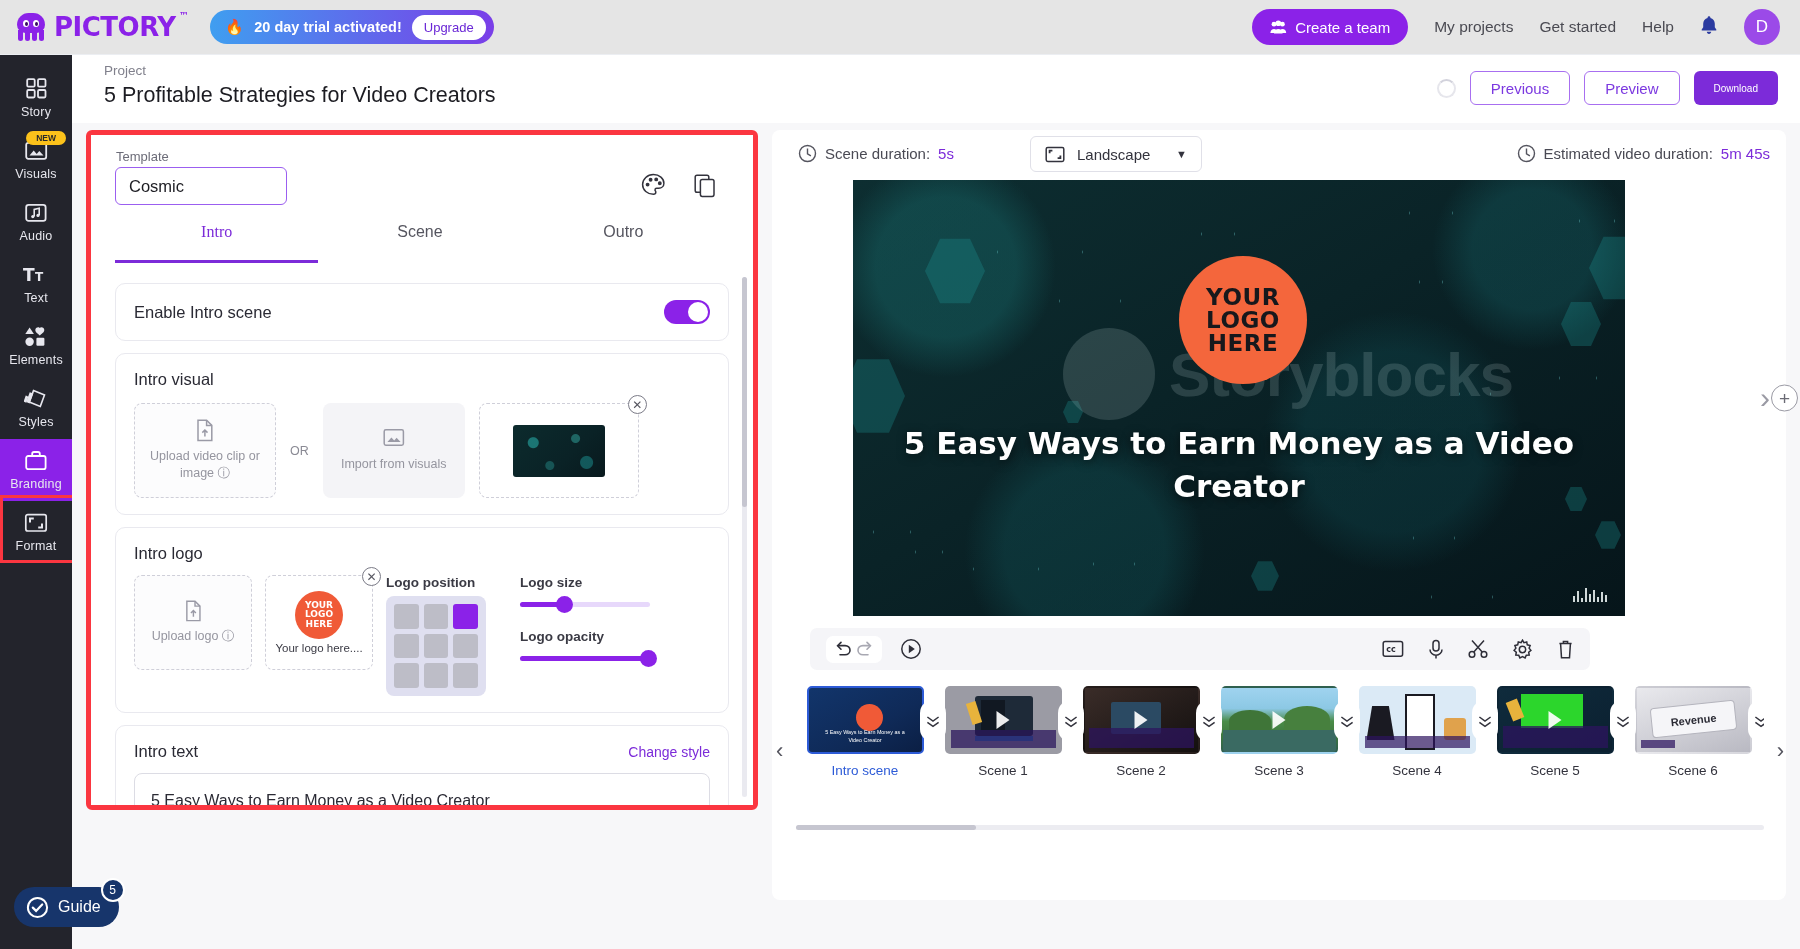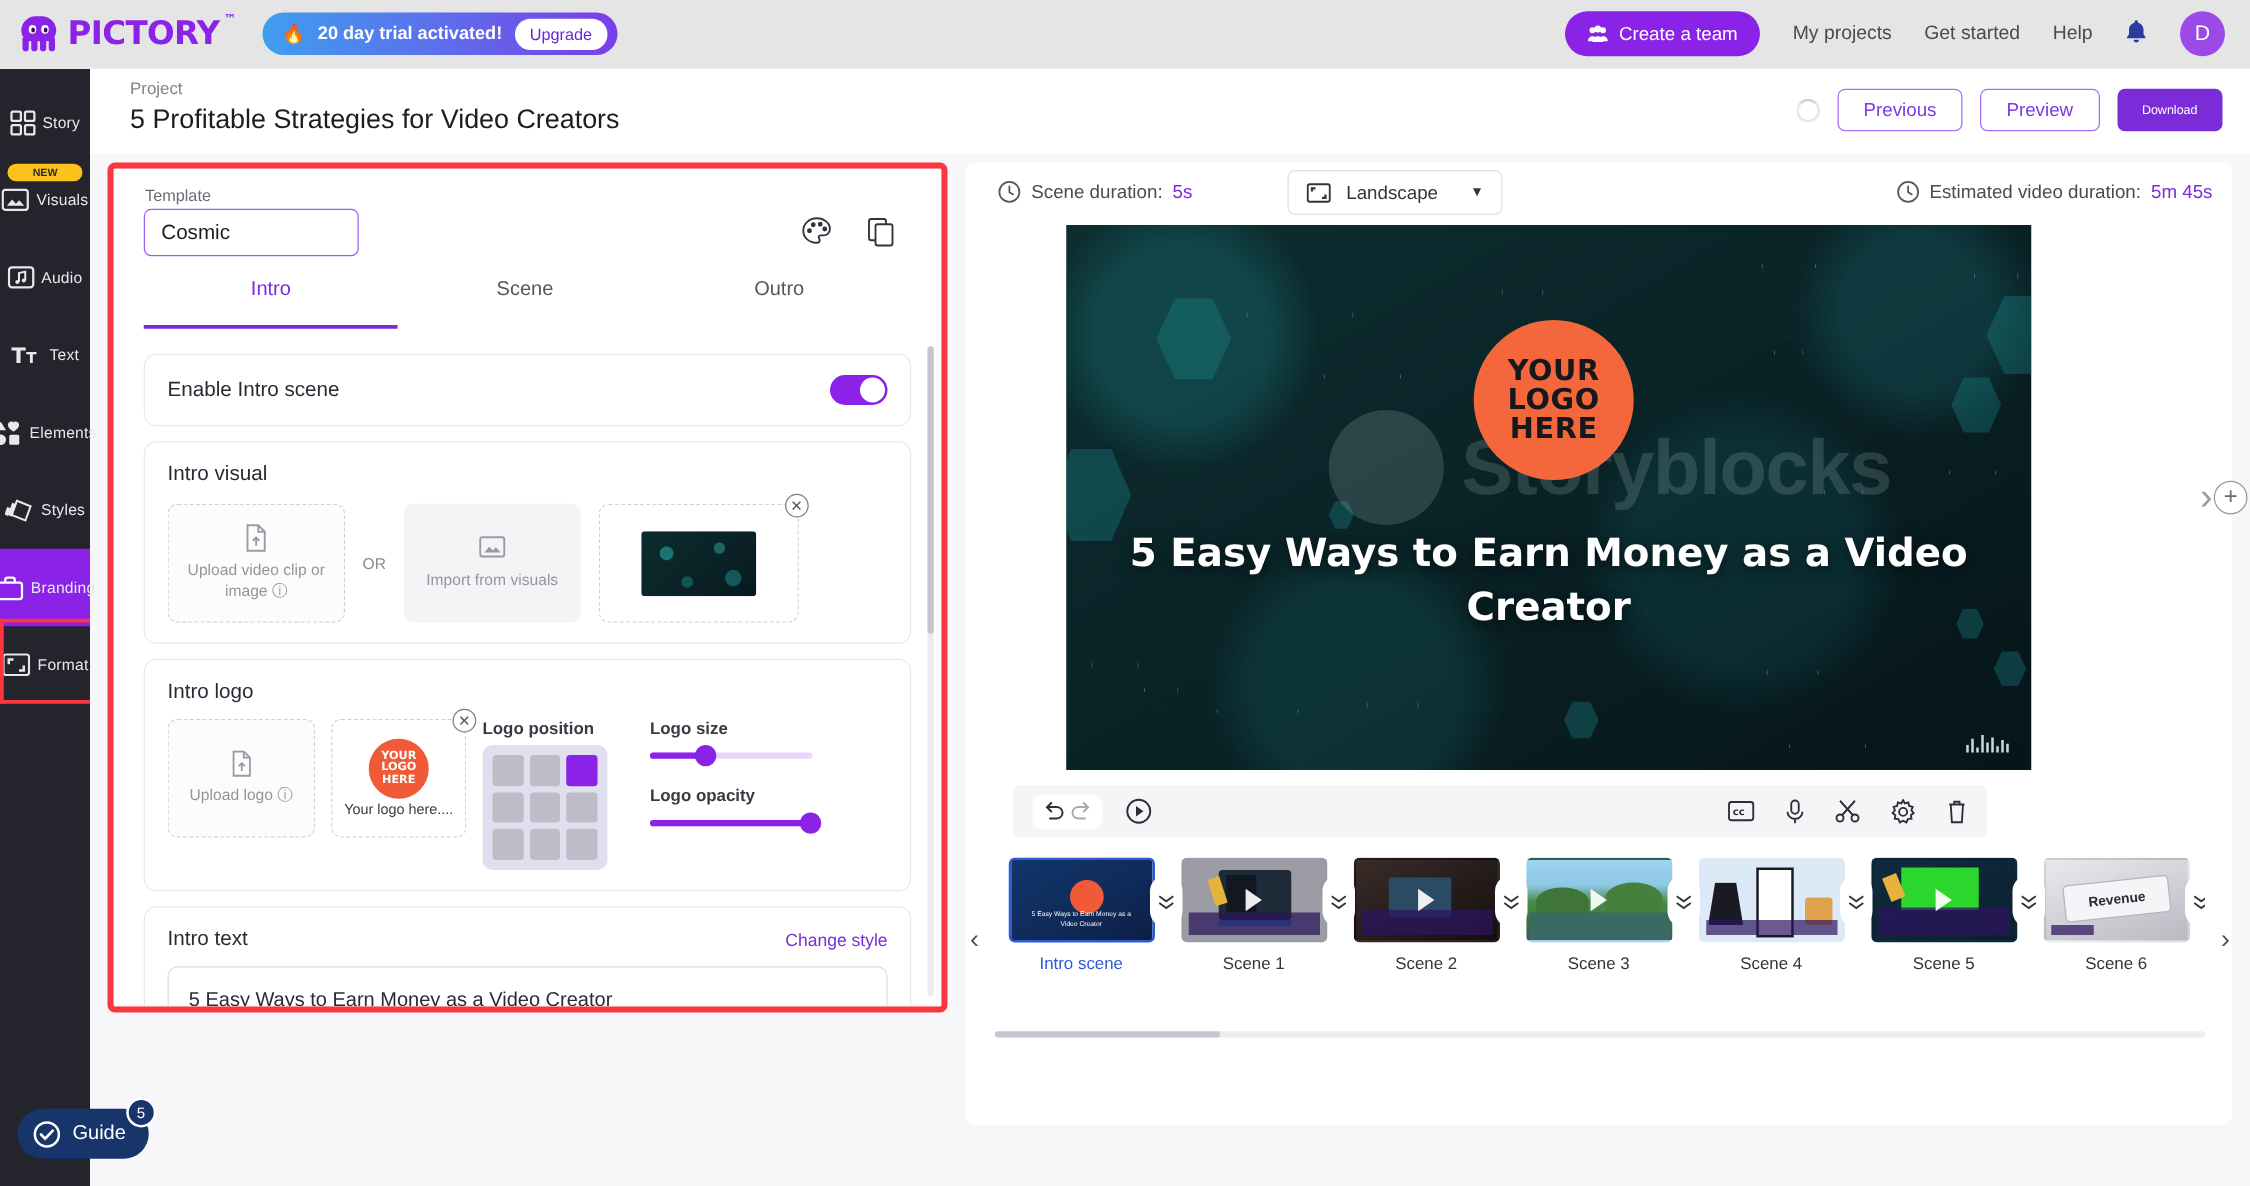--- a/index.html
+++ b/index.html
@@ -65,30 +65,30 @@
     font-size:17px; cursor:pointer;
   }
 
   
   .rail {
     position:absolute; top:55px; left:0; width:72px; height:894px;
     background:#23242c; display:flex; flex-direction:column;
     align-items:center; padding-top:12px; z-index:30;
   }
   .rail-item {
-    width:72px; height:62px; display:flex; flex-direction:row;
+    width:72px; height:62px; display:flex; flex-direction:column;
     align-items:center; justify-content:center; gap:5px; cursor:pointer;
     position:relative; color:#e7e7ee;
   }
   .rail-item.active { background:#8b22e8; }
   .rail-lbl { font-size:12.5px; letter-spacing:.2px; }
   .rail-icn { height:22px; display:flex; align-items:center; justify-content:center; }
   .badge-new {
     position:absolute; top:2px; right:6px; background:#fcc21b; color:#2a2a2a;
-    font-size:8.5px; font-weight:bold; border-radius:7px; padding:2px 20px;
+    font-size:8.5px; font-weight:bold; border-radius:7px; padding:2px 10px;
   }
   .rail-hl {
     position:absolute; left:0; top:440px; width:72px; height:68px;
     border:3px solid #fb3640; border-right:none; pointer-events:none;
   }
 
   .guide-btn {
     position:absolute; left:14px; bottom:22px; height:40px;
     background:#17356b; border-radius:20px; display:flex; align-items:center;
     gap:9px; padding:0 18px 0 12px; cursor:pointer; z-index:60;
@@ -136,21 +136,21 @@
     padding-left:13px; font-size:16.5px; color:#1c1c22; cursor:text; background:#fff;
   }
   .tpl-icons { position:absolute; right:36px; top:38px; display:flex; gap:28px; align-items:center; }
   .ticn { cursor:pointer; color:#33333d; }
 
   .tabs { position:absolute; left:24px; top:88px; width:610px; height:40px; display:flex; }
   .tab {
     flex:1; text-align:center; font-size:16px; color:#55555f; cursor:pointer;
     padding-bottom:10px; border-bottom:2px solid transparent;
   }
-  .tab.active { color:#7c2bd9; border-bottom:3px solid #7c2bd9; }
+  .tab.active { color:#7c2bd9; border-bottom:3px solid #7c2bd9;font-family:Liberation Serif, serif; }
 
   .scrollbody { position:absolute; left:0; top:136px; right:0; bottom:0; overflow:hidden; }
   .card {
     margin:12px 24px 0 24px; border:1px solid #e9e9ef; border-radius:10px;
     background:#fff; padding:16px 18px;
   }
   .card-row { display:flex; align-items:center; justify-content:space-between; }
   .card-title { font-size:16.5px; color:#2a2a34; font-weight:500; }
 
   .switch {

